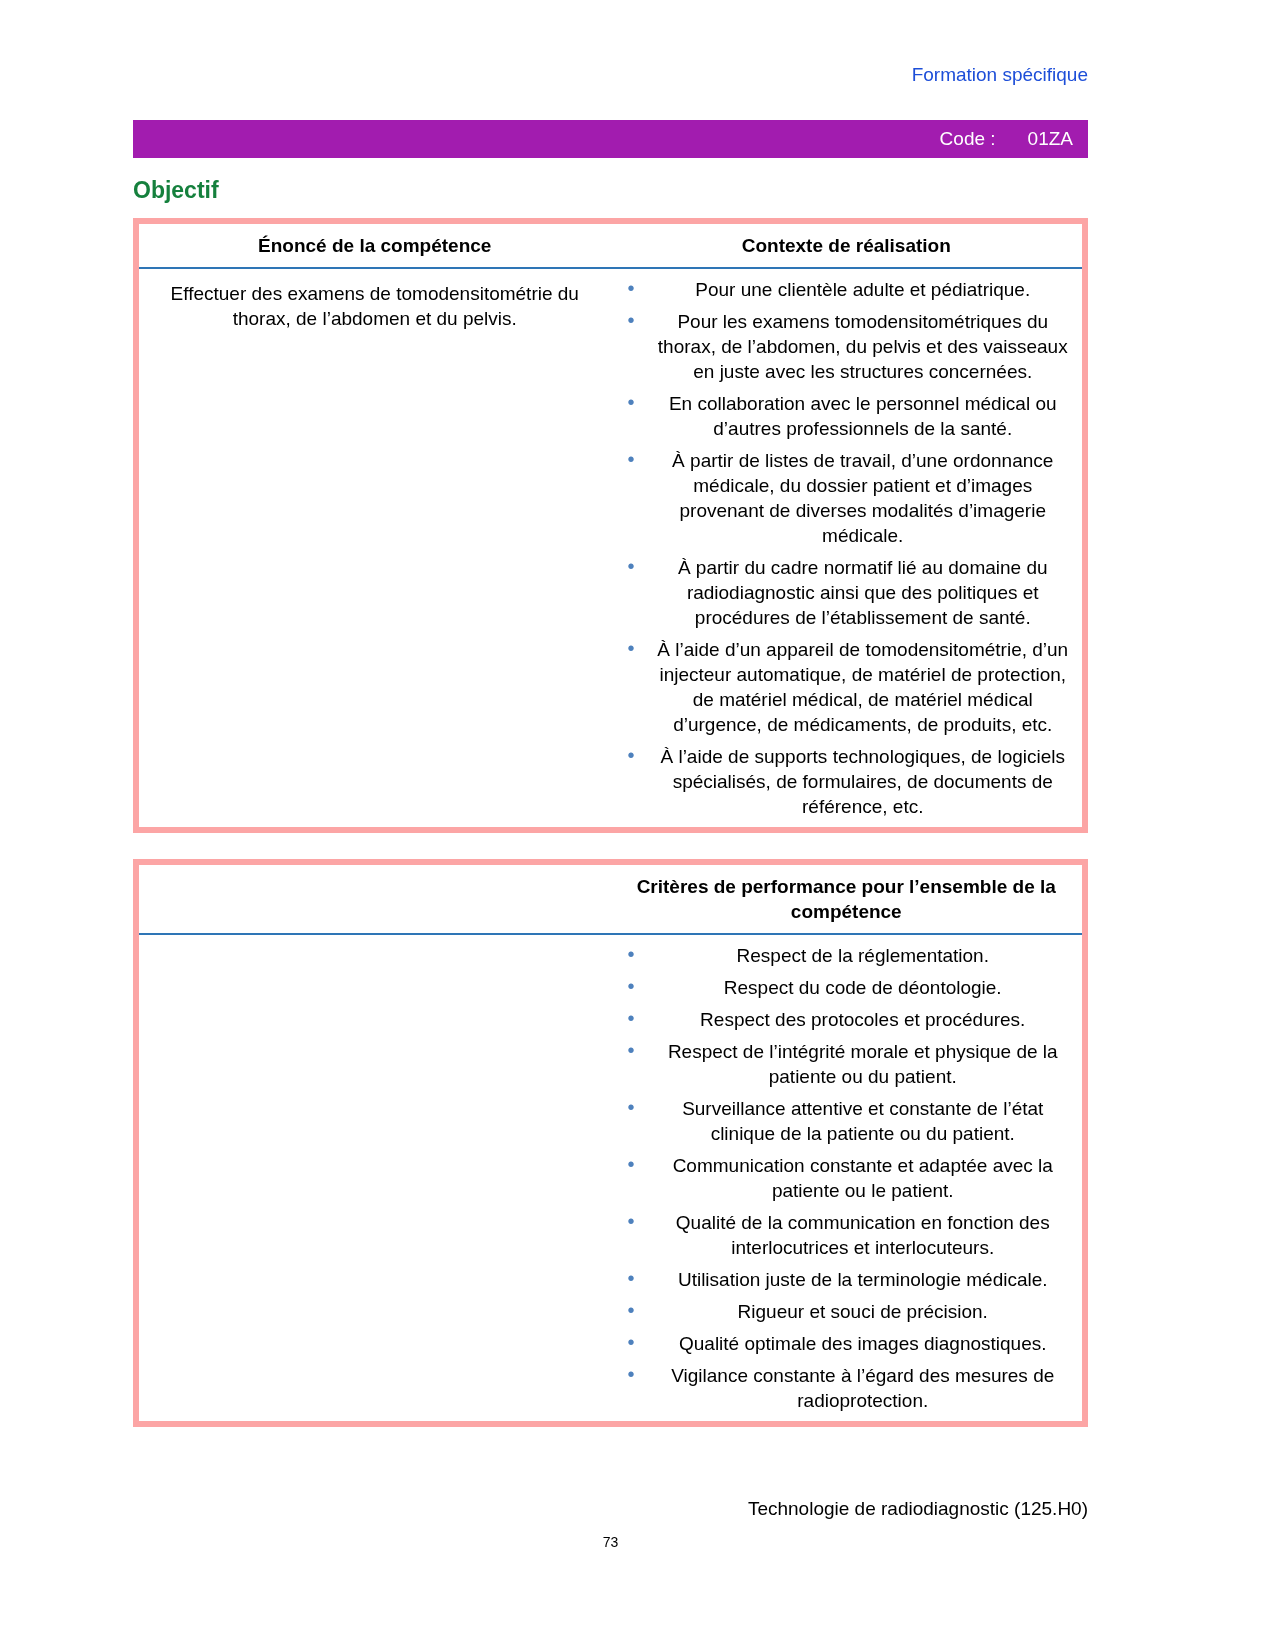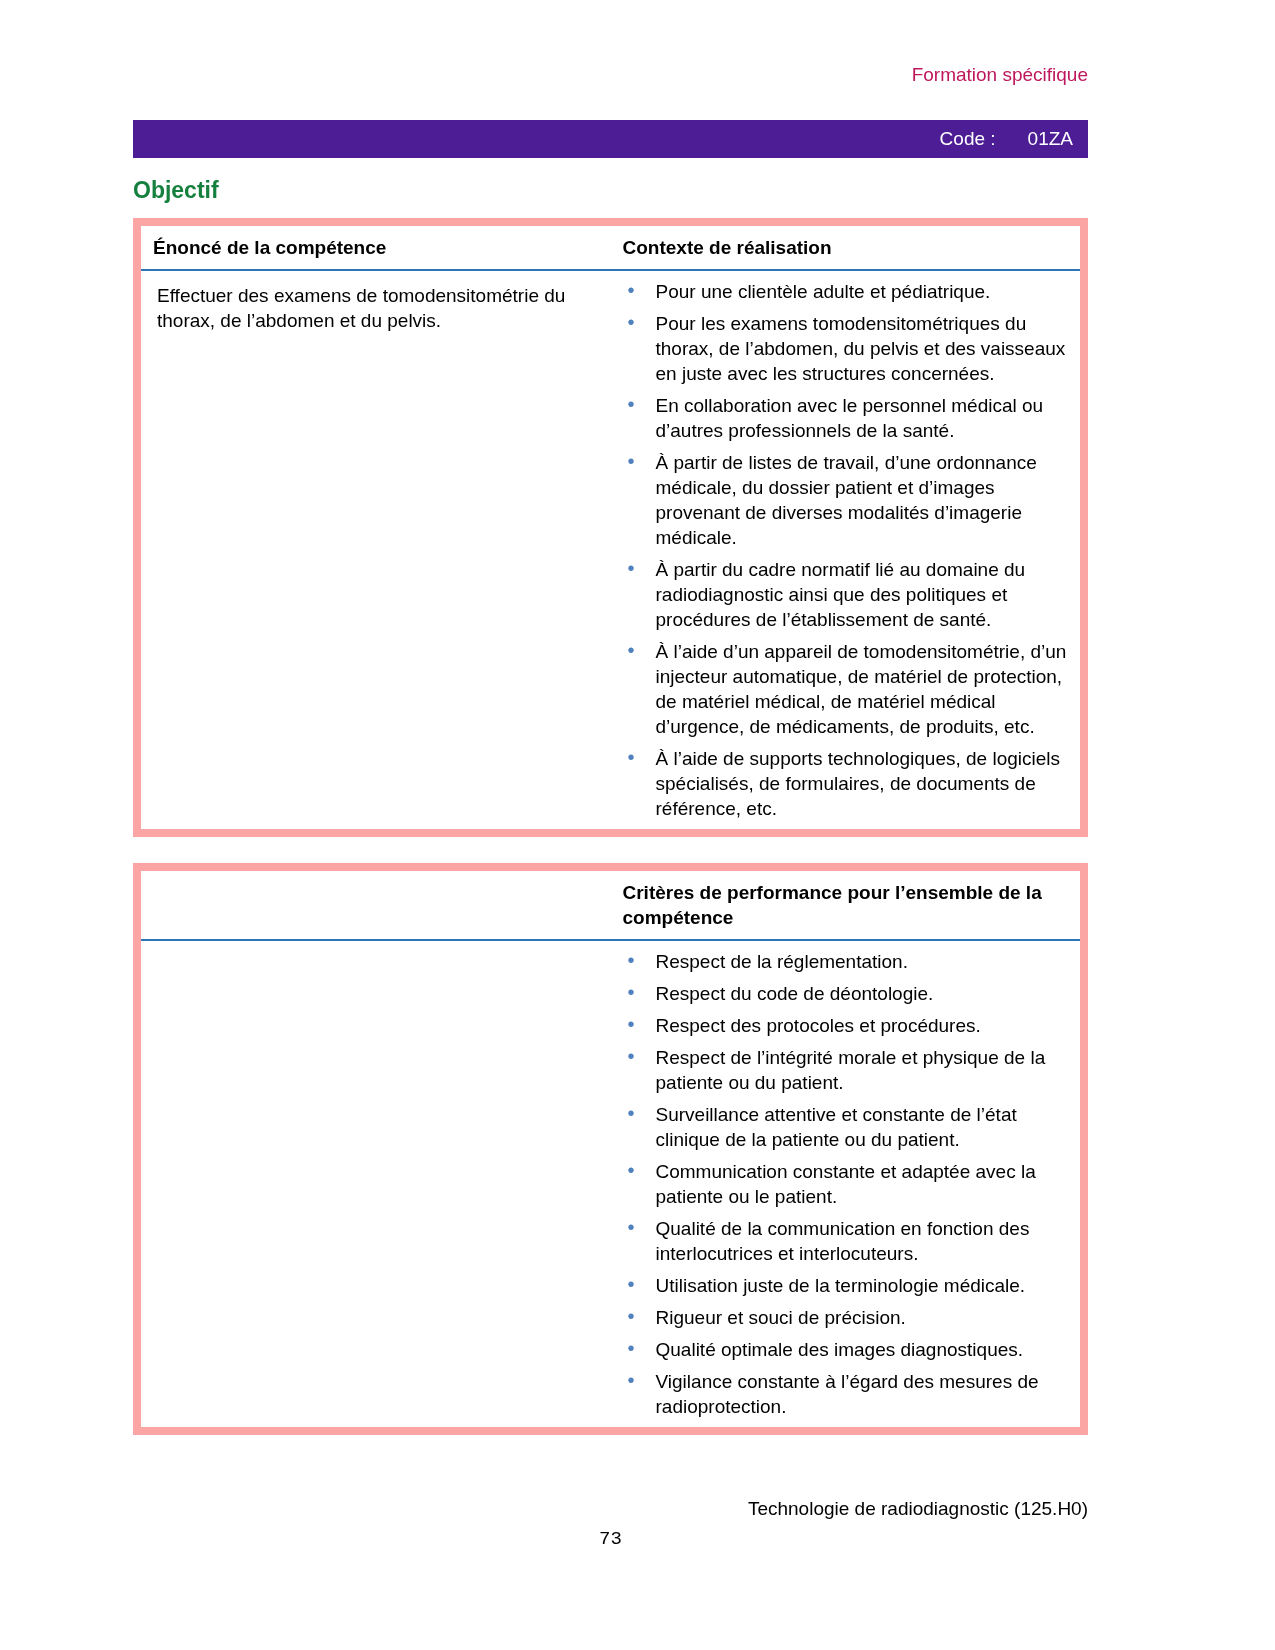--- a/index.html
+++ b/index.html
@@ -11,28 +11,28 @@
     font-family: "Liberation Sans", sans-serif;
     color: #000000;
     box-sizing: border-box;
     padding: 0 187px 0 133px;
     overflow: hidden;
   }
 
   .top-label {
     padding-top: 64px;
     text-align: right;
-    color: #be185d;
+    color: #1d4ed8;
     font-size: 19px;
   }
 
   .code-bar {
     margin-top: 34px;
     height: 38px;
-    background: #4c1d95;
+    background: #a21caf;
     display: flex;
     align-items: center;
     justify-content: flex-end;
     color: #ffffff;
     font-size: 19px;
     padding-right: 15px;
     box-sizing: border-box;
   }
   .code-value { margin-left: 32px; }
 
@@ -42,23 +42,24 @@
     box-sizing: border-box;
     color: #15803d;
     font-weight: bold;
     font-size: 23px;
   }
   .col-title.right { padding-left: 13px; }
 
   .doc-table {
     width: 100%;
     border-collapse: collapse;
-    border: 8px solid #fca5a5;
+    border: 6px solid #fca5a5;
     font-size: 19px;
     table-layout: fixed;
+    text-align: center;
   }
   .doc-table td {
     width: 50%;
     vertical-align: top;
     padding: 8px 12px;
     box-sizing: border-box;
   }
   .head-row td {
     border-bottom: 2px solid #2E75B6;
     font-weight: bold;
@@ -92,22 +93,21 @@
     right: 187px;
     bottom: 130px;
     font-size: 19px;
   }
   .footer-page-number {
     position: absolute;
     left: 133px;
     bottom: 100px;
     width: 955px;
     text-align: center;
-    font-size: 19px;
-    font-family: Liberation Mono, monospace;
+    font-size: 14px;
   }
 </style>
 </head>
 <body>
 
 <div class="page">
 
   <div class="top-label">Formation spécifique</div>
 
   <div class="code-bar">

